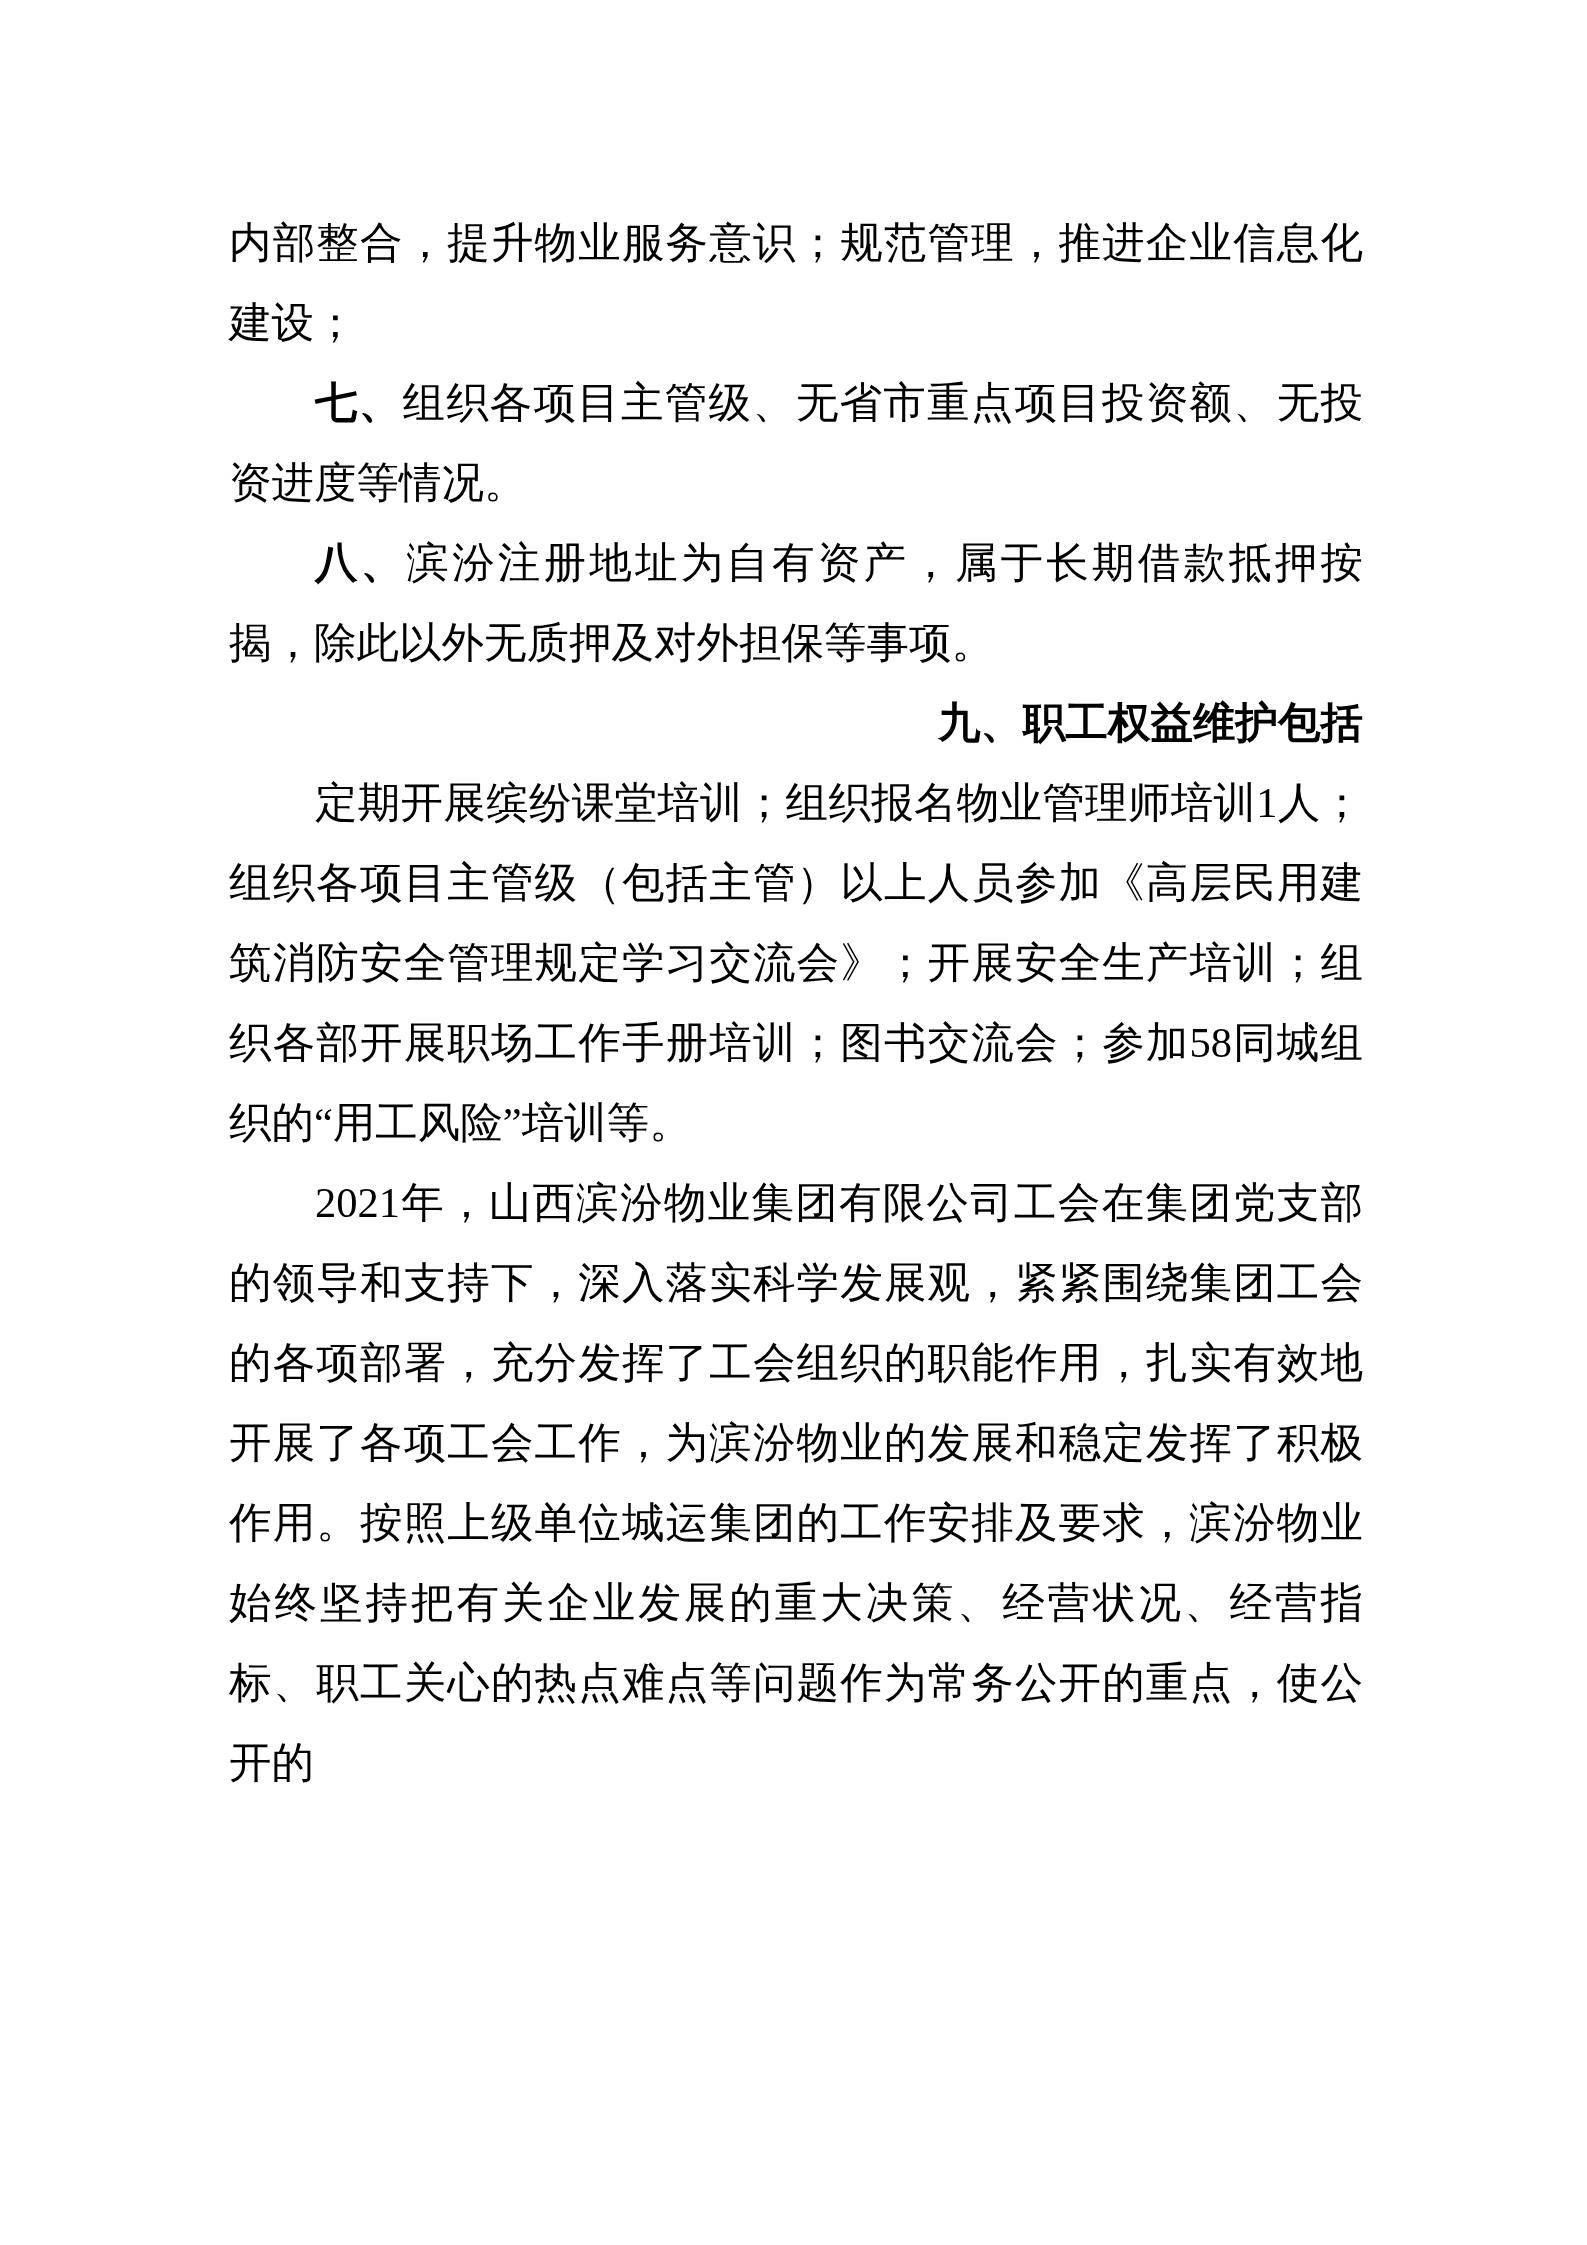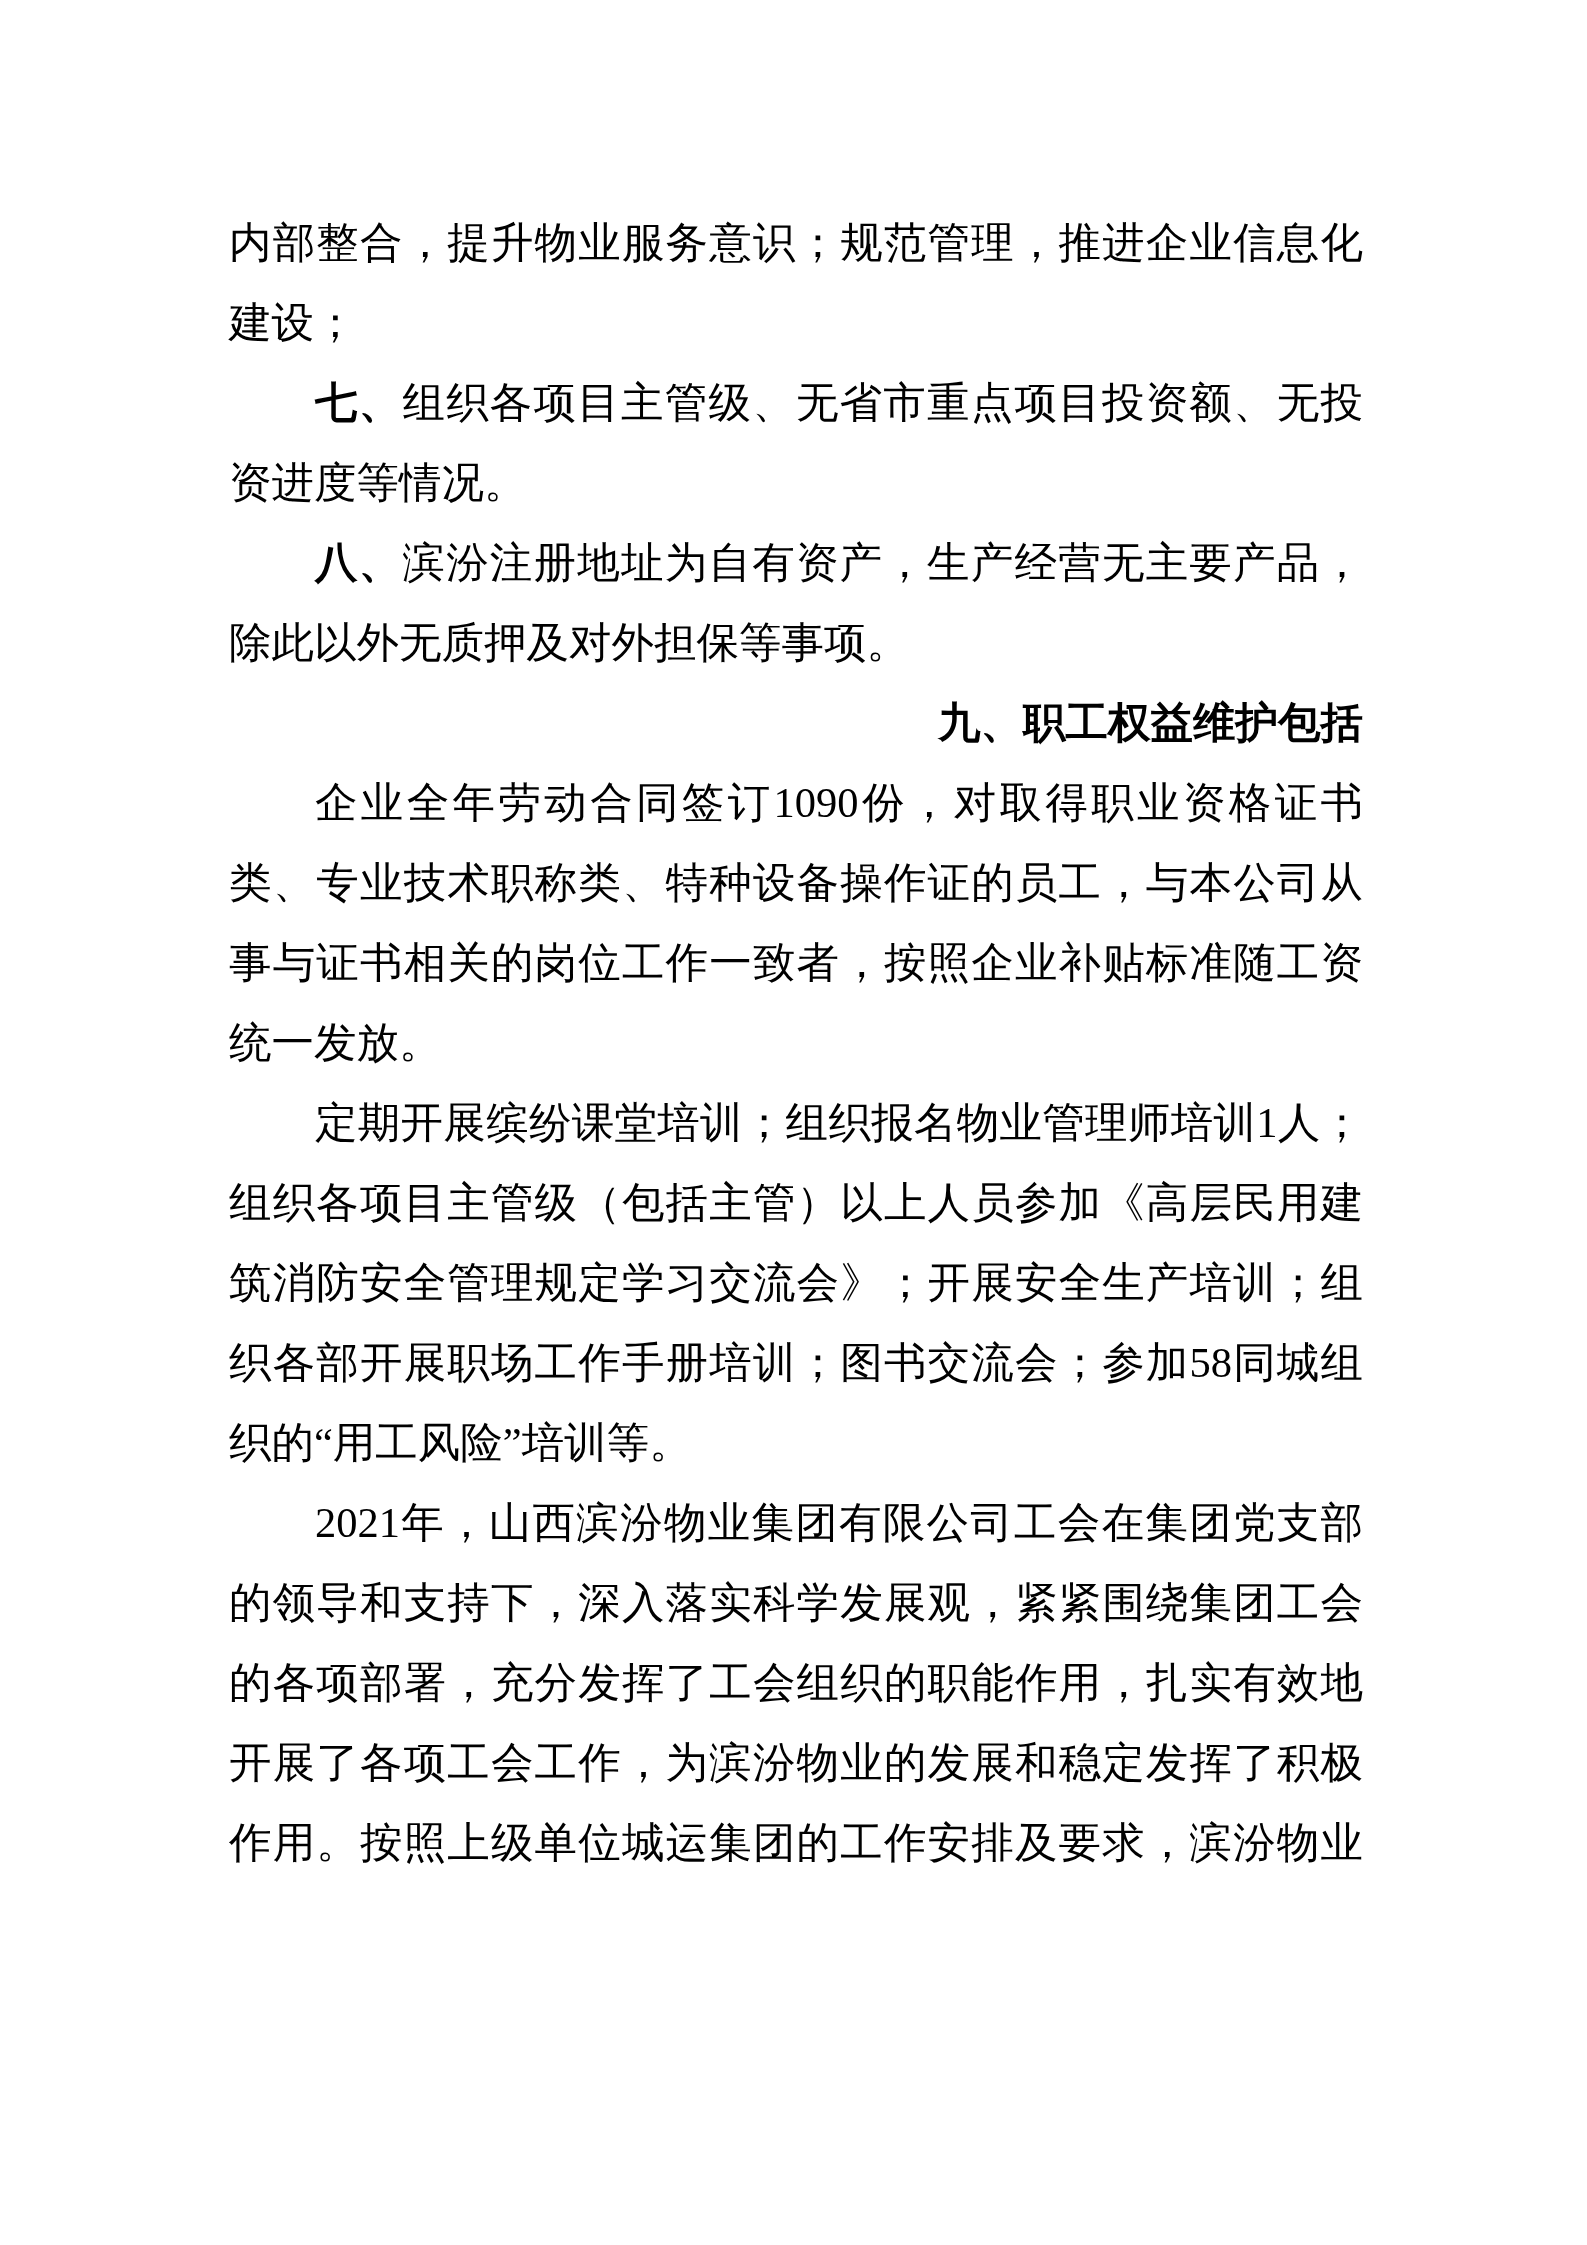--- a/index.html
+++ b/index.html
@@ -45,24 +45,23 @@
 </head>
 <body>
 
 <div class="page">
   <div class="text-block">
 
     <p class="para"><span>内部整合，提升物业服务意识；规范管理，推进企业信息化建设；</span></p>
 
     <p class="para indent"><b class="lead">七、</b><span>组织各项目主管级、无省市重点项目投资额、无投资进度等情况。</span></p>
 
-    <p class="para indent"><b class="lead">八、</b><span>滨汾注册地址为自有资产，生产经营无主要产品，除此以外无质押及对外担保等事项。</span></p>
+    <p class="para indent"><b class="lead">八、</b><span>滨汾注册地址为自有资产，属于长期借款抵押按揭，除此以外无质押及对外担保等事项。</span></p>
 
     <p class="para indent heading"><span>九、职工权益维护包括</span></p>
 
-    <p class="para indent"><span>企业全年劳动合同签订1090份，对取得职业资格证书类、专业技术职称类、特种设备操作证的员工，与本公司从事与证书相关的岗位工作一致者，按照企业补贴标准随工资统一发放。</span></p>
 
     <p class="para indent"><span>定期开展缤纷课堂培训；组织报名物业管理师培训1人；组织各项目主管级（包括主管）以上人员参加《高层民用建筑消防安全管理规定学习交流会》；开展安全生产培训；组织各部开展职场工作手册培训；图书交流会；参加58同城组织的“用工风险”培训等。</span></p>
 
     <p class="para indent"><span>2021年，山西滨汾物业集团有限公司工会在集团党支部的领导和支持下，深入落实科学发展观，紧紧围绕集团工会的各项部署，充分发挥了工会组织的职能作用，扎实有效地开展了各项工会工作，为滨汾物业的发展和稳定发挥了积极作用。按照上级单位城运集团的工作安排及要求，滨汾物业始终坚持把有关企业发展的重大决策、经营状况、经营指标、职工关心的热点难点等问题作为常务公开的重点，使公开的</span></p>
 
   </div>
 </div>
 
 </body></html>

